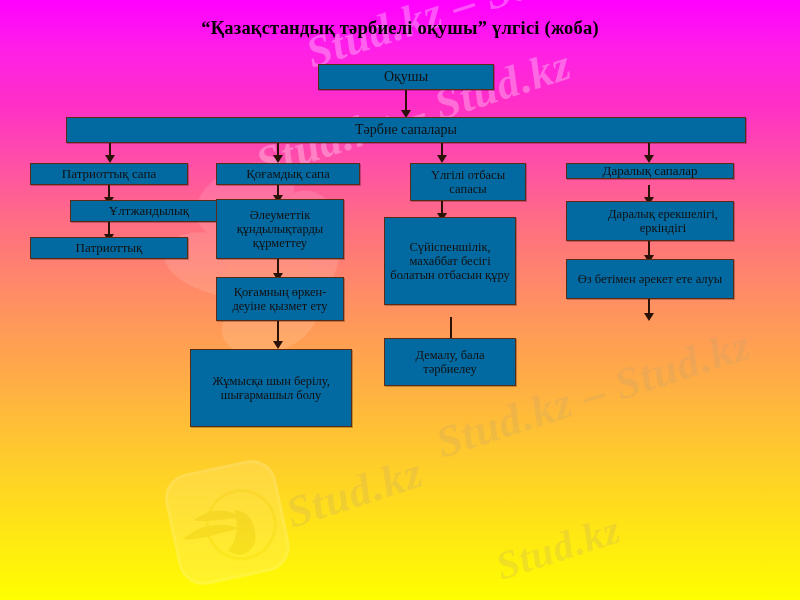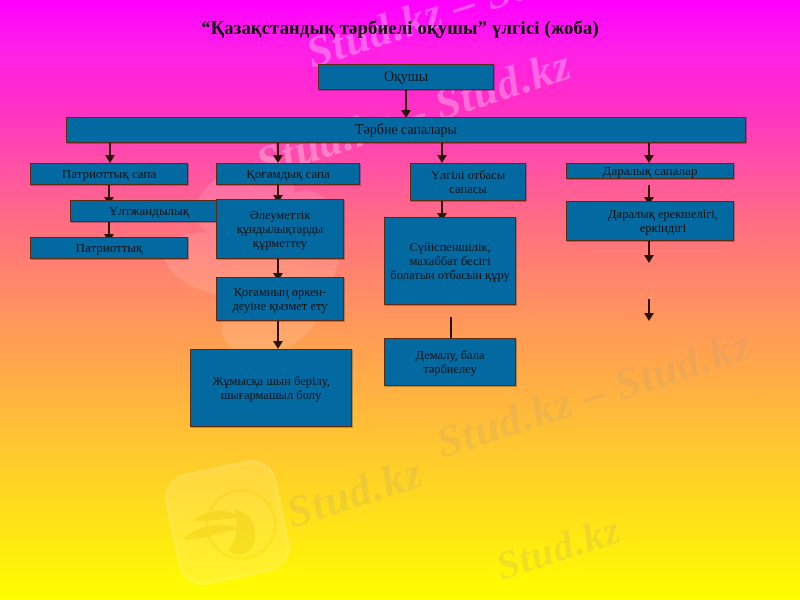--- a/index.html
+++ b/index.html
@@ -154,18 +154,19 @@
   <div class="box" style="left:566px;top:163px;width:168px;height:16px;">Даралық сапалар</div>
 
   <div class="conn vline" style="left:648px;top:185px;height:14px;"></div>
   <div class="arrow" style="left:644px;top:197px;"></div>
 
   <div class="box small" style="left:566px;top:201px;width:168px;height:40px;padding-left:29px;">Даралық ерекшелігі, еркіндігі</div>
 
   <div class="conn vline" style="left:648px;top:241px;height:16px;"></div>
   <div class="arrow" style="left:644px;top:255px;"></div>
 
+  <div class="box small" style="left:566px;top:259px;width:168px;height:40px;">Өз бетімен әрекет ете алуы</div>
 
   <div class="conn vline" style="left:648px;top:299px;height:16px;"></div>
   <div class="arrow" style="left:644px;top:313px;"></div>
 
 
 </div>
 
 </body></html>

